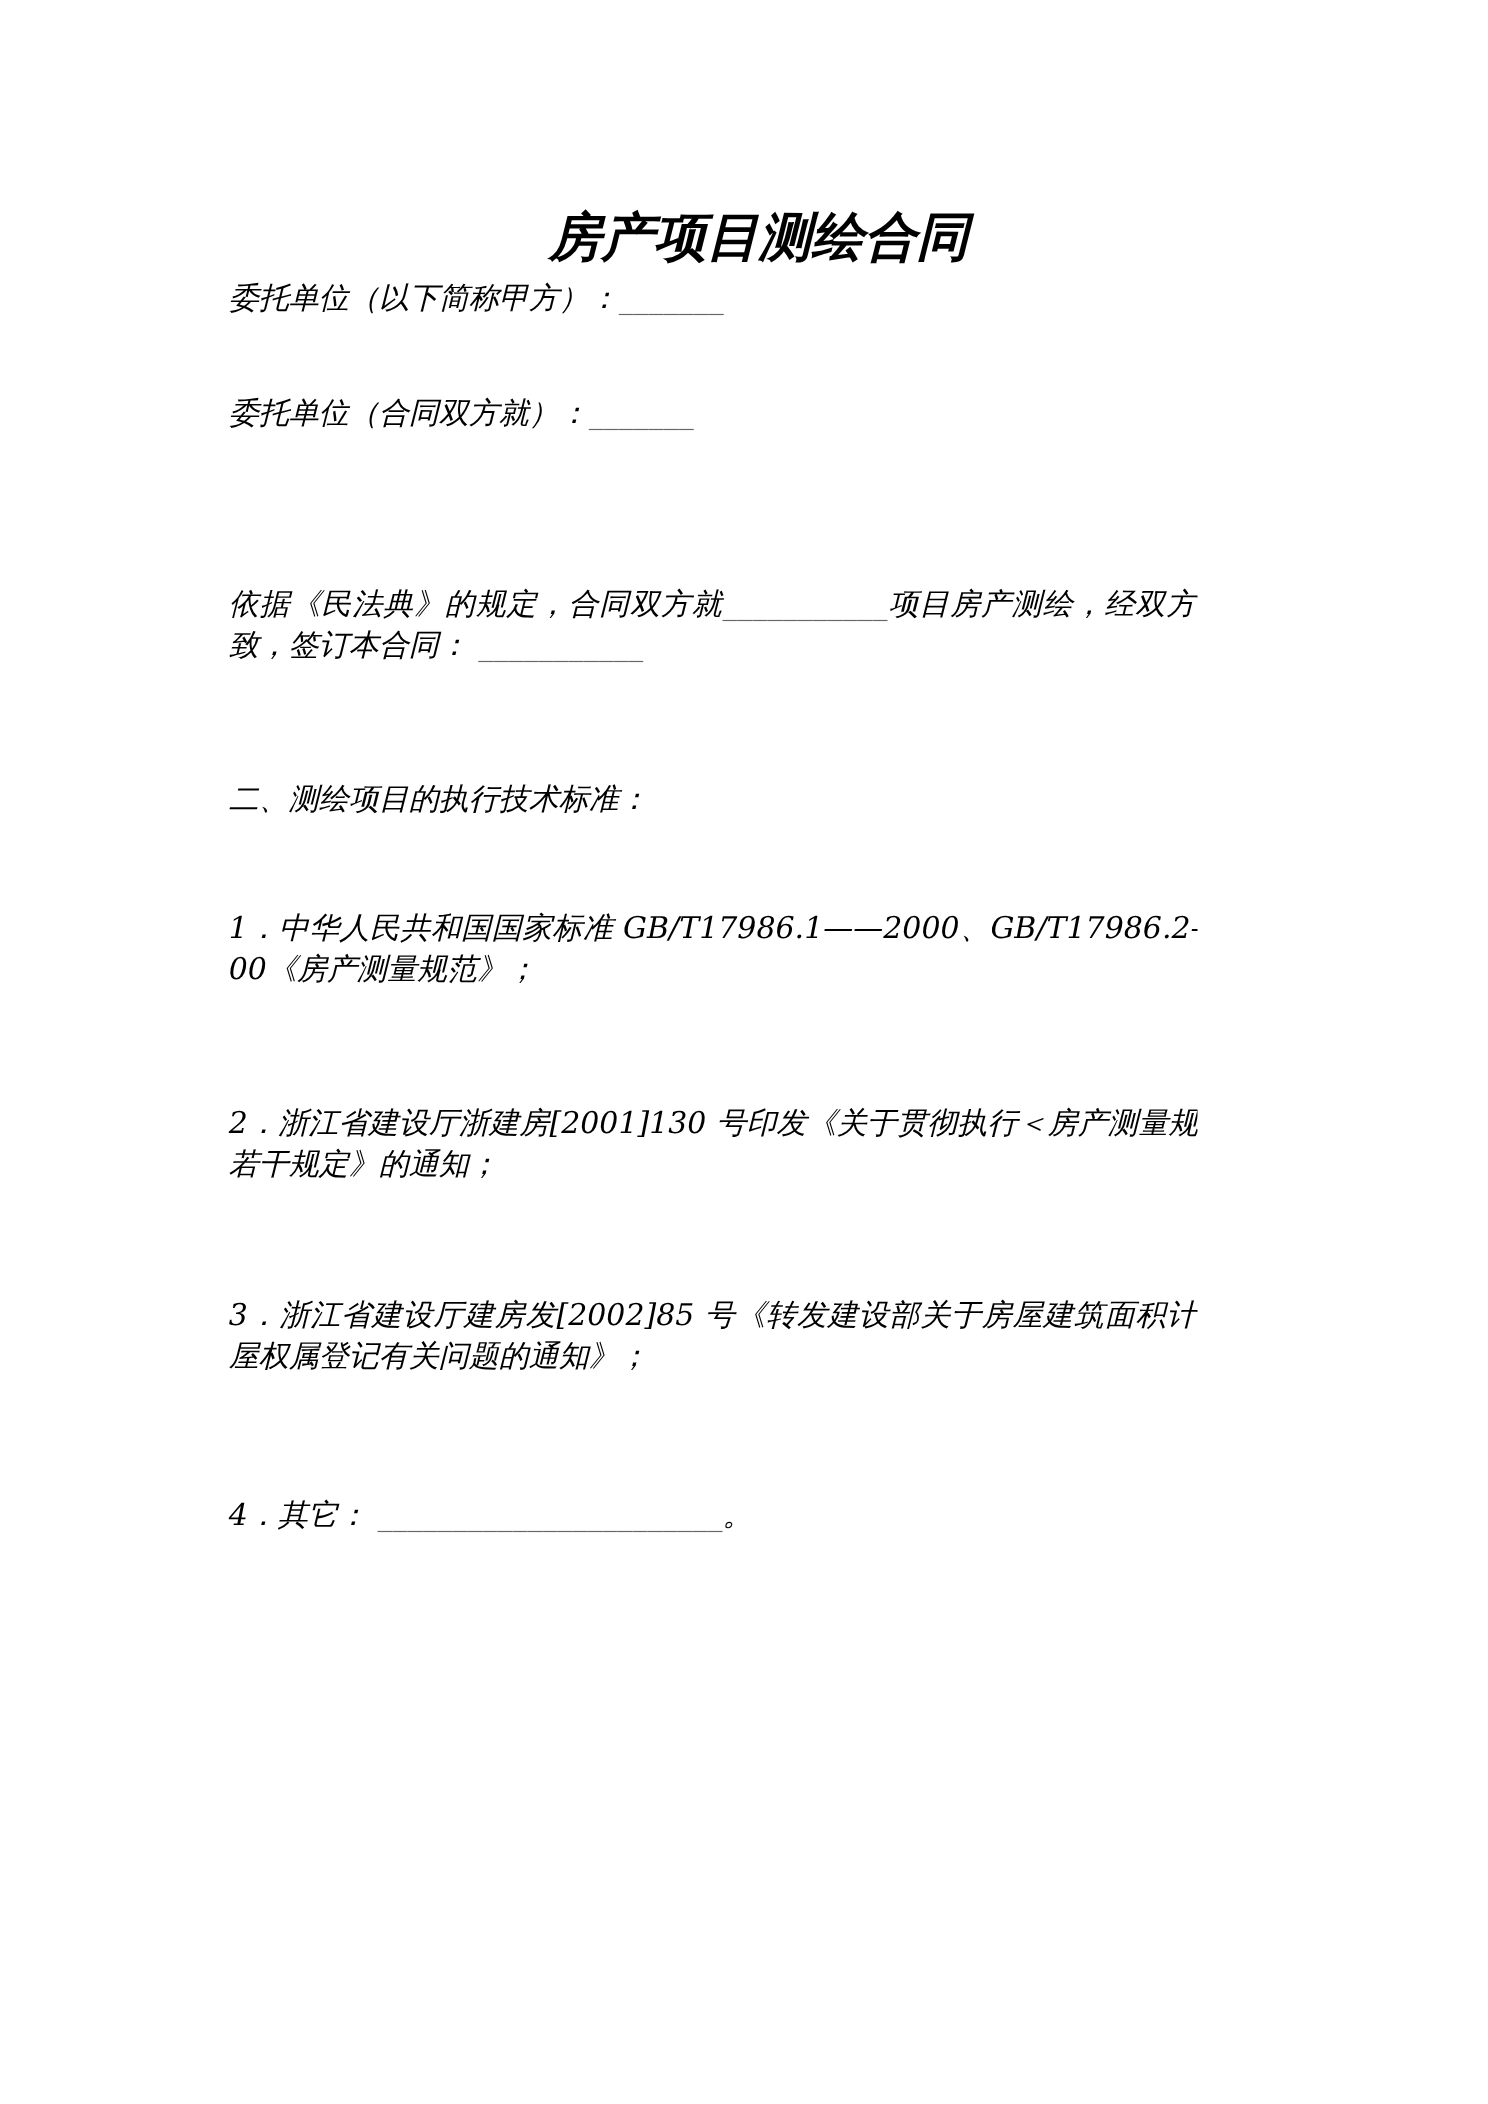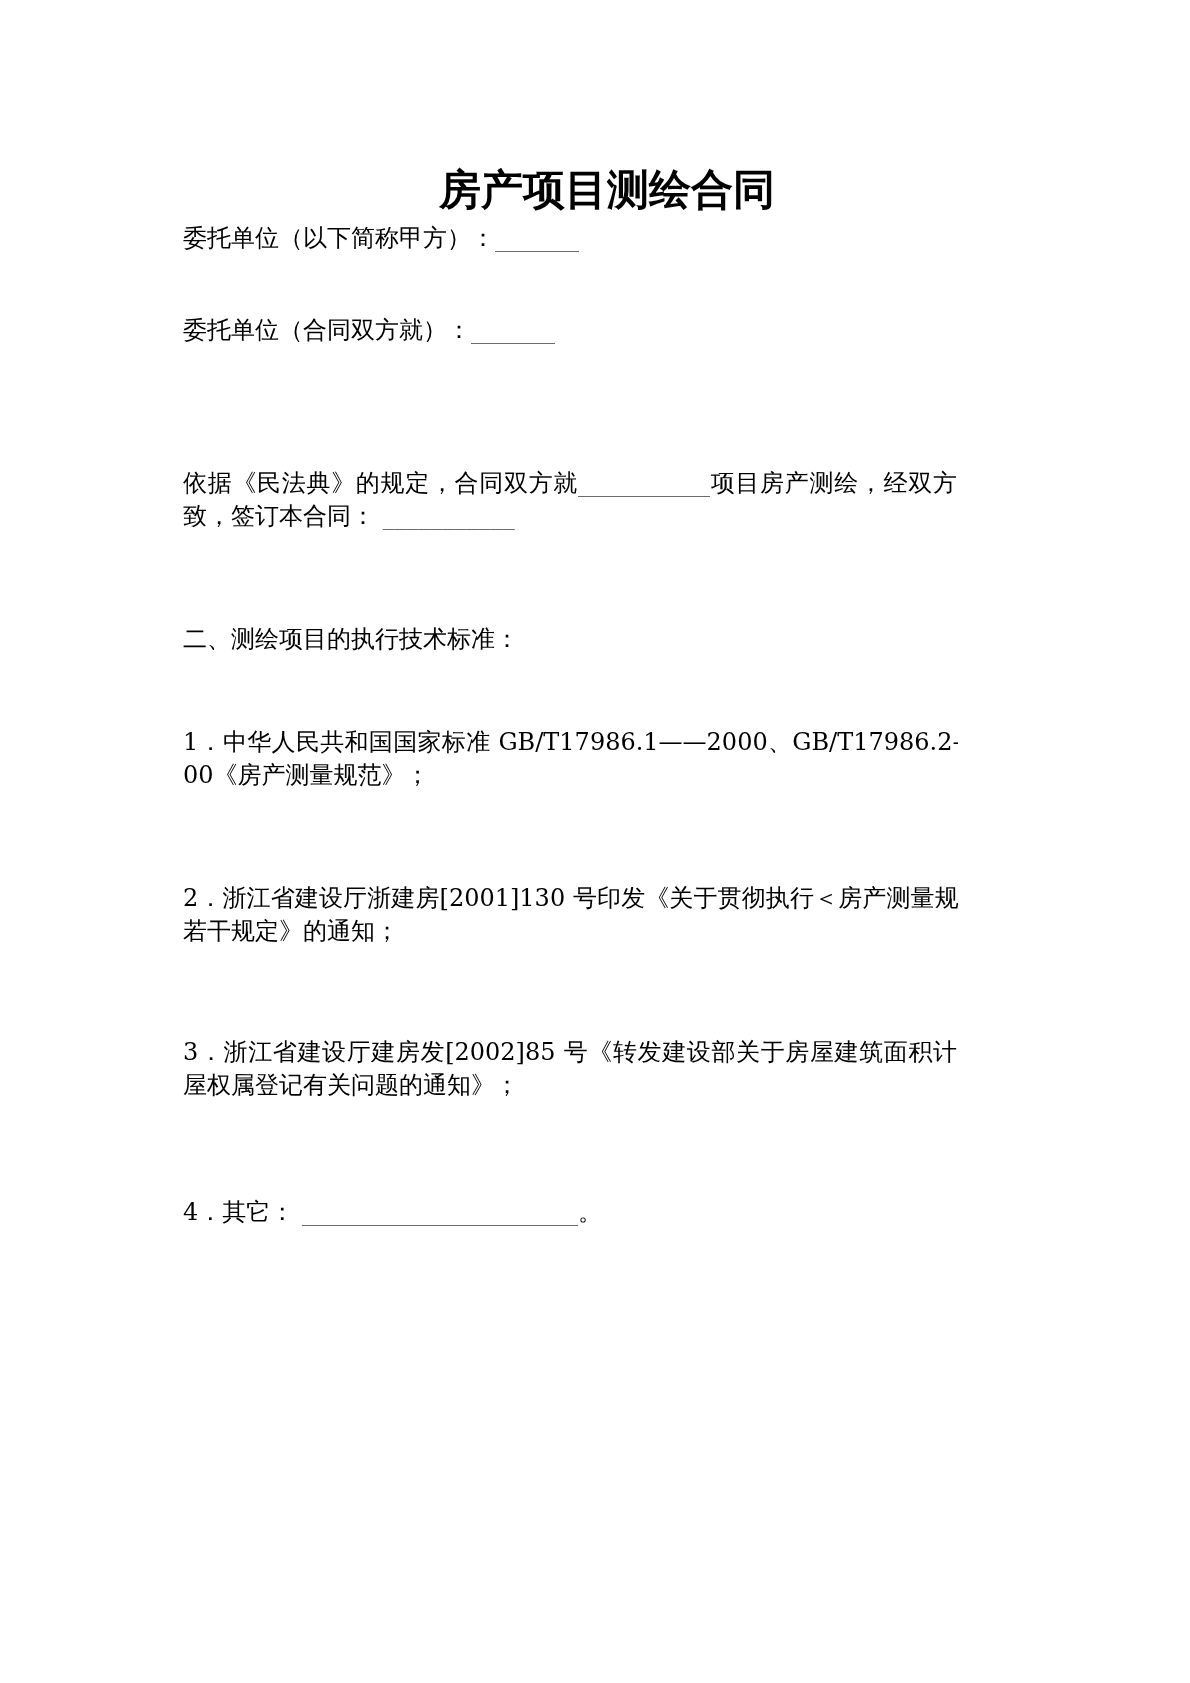--- a/index.html
+++ b/index.html
@@ -8,20 +8,21 @@
     background: #ffffff;
   }
   .page {
     position: relative;
     width: 958px;
     height: 1683px;
     background: #ffffff;
     overflow: hidden;
     font-family: "DejaVu Serif", "Liberation Serif", serif;
     color: #000000;
+    font-style: italic;
   }
   .content {
     margin-left: 183px;
     width: 848px;
   }
   .doc-title {
     margin: 162px 0 0 0;
     padding: 0;
     font-size: 42px;
     line-height: 55px;

